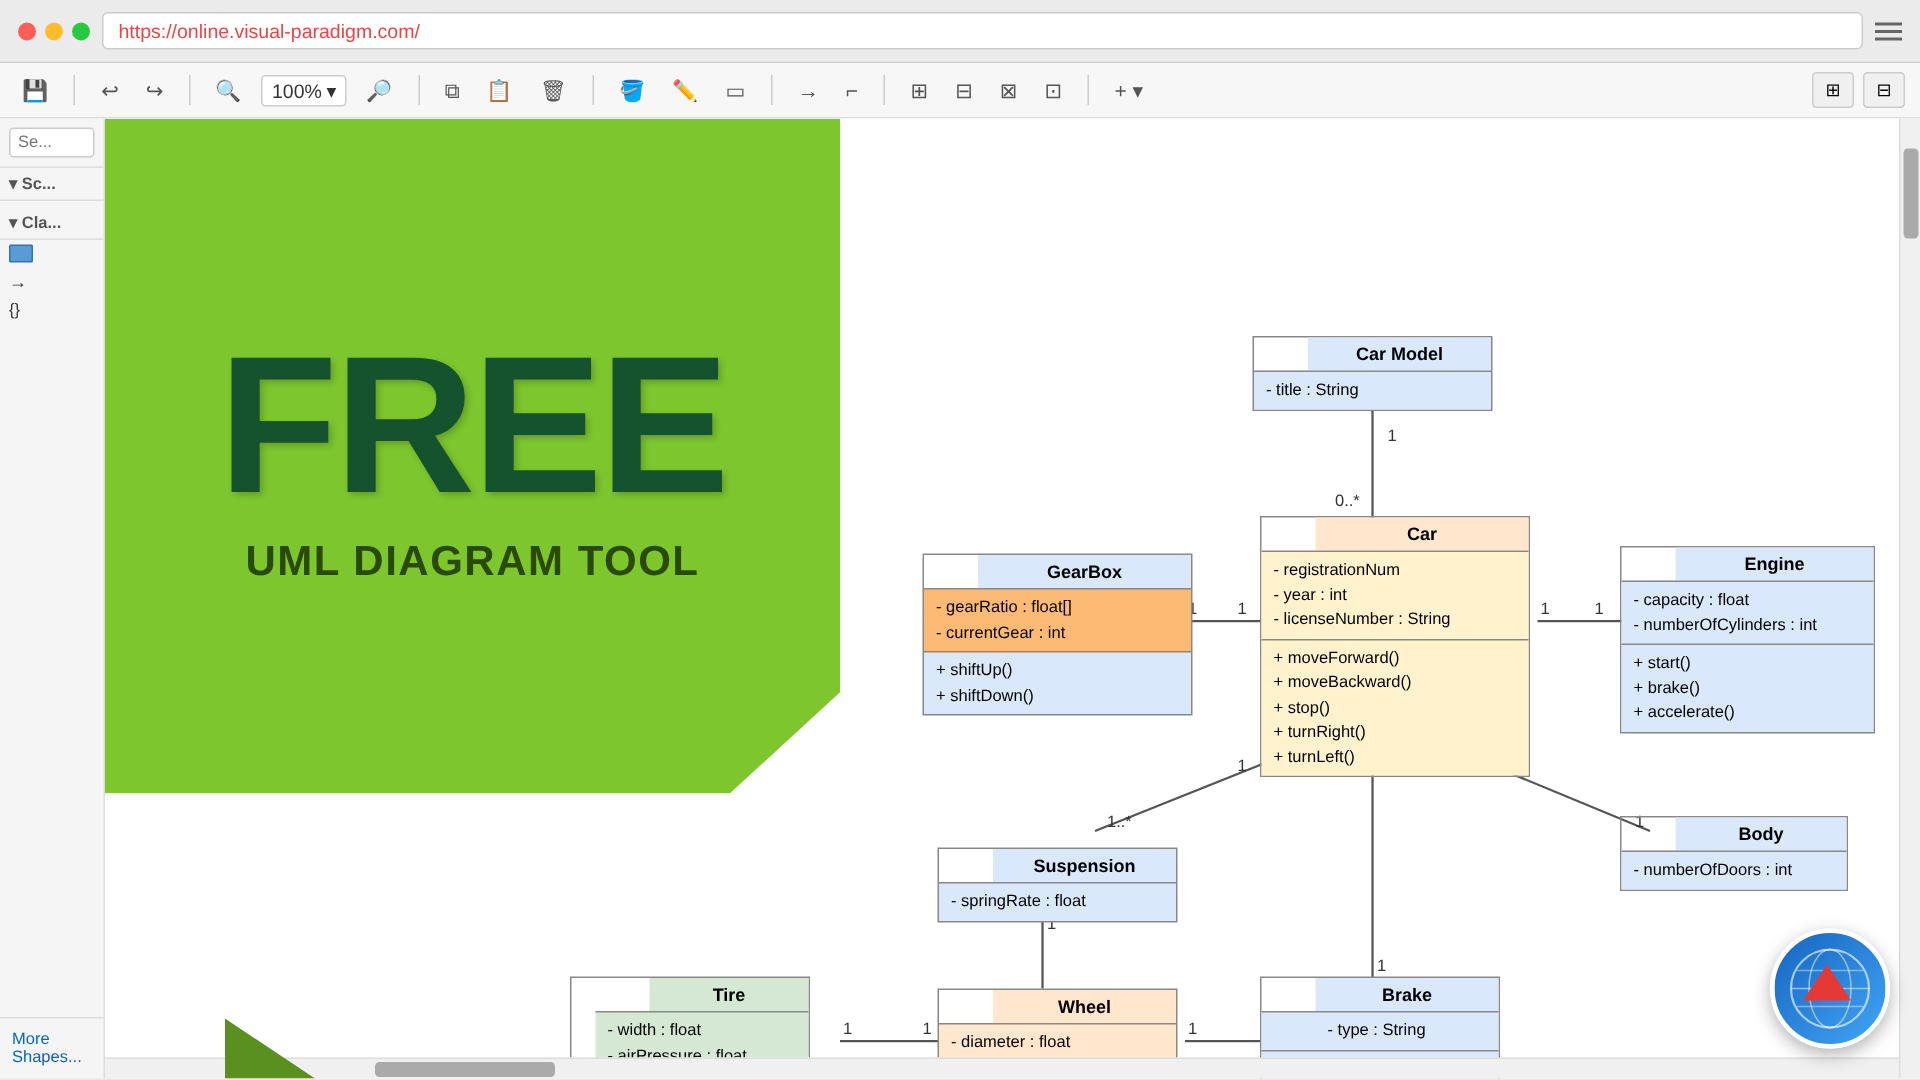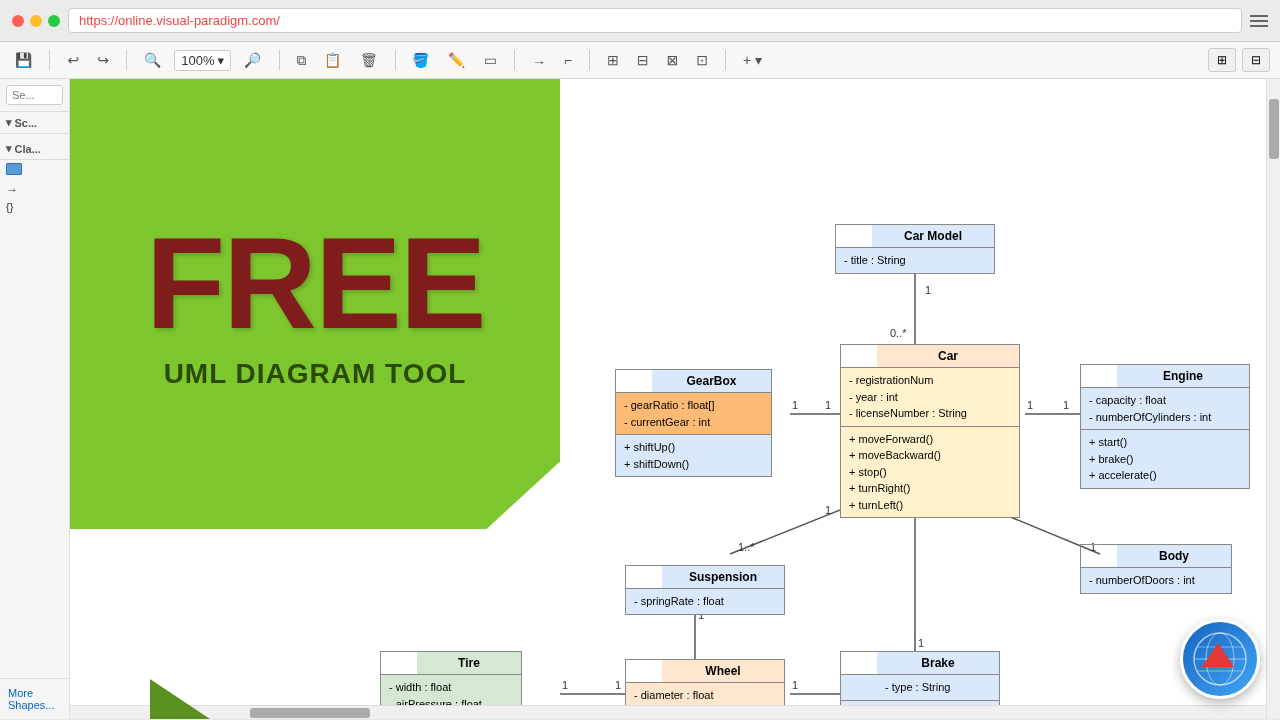--- a/index.html
+++ b/index.html
@@ -88,21 +88,21 @@
 
     
     .cls-brake .uml-class-header { background: #dae8fc; }
     .cls-brake .uml-class-body { background: #dae8fc; padding-left: 44px; }
     .cls-brake .uml-class-methods { background: #dae8fc; }
 
     
     .promo-overlay { position: absolute; top: 0; left: 0; width: 535px; height: 100%; z-index: 10; }
     .promo-green { position: absolute; top: 0; left: 0; width: 490px; height: 450px; background: #7dc62e; clip-path: polygon(0 0, 100% 0, 100% 85%, 85% 100%, 0 100%); display: flex; flex-direction: column; align-items: center; justify-content: center; }
     .promo-green-fold { position: absolute; bottom: 0; left: 80px; width: 0; height: 0; border-left: 60px solid #5a9020; border-top: 40px solid transparent; border-right: 0px solid transparent; }
-    .promo-text-free { font-size: 130px; font-weight: 900; color: #7f1d1d; letter-spacing: -2px; line-height: 1; text-shadow: 2px 2px 4px rgba(0,0,0,0.2); }
+    .promo-text-free { font-size: 130px; font-weight: 900; color: #14532d; letter-spacing: -2px; line-height: 1; text-shadow: 2px 2px 4px rgba(0,0,0,0.2); }
     .promo-text-sub { font-size: 28px; font-weight: 800; color: #2a4a00; text-align: center; letter-spacing: 1px; margin-top: 10px; }
 
     
     .logo-badge { position: absolute; bottom: 20px; right: 20px; width: 80px; height: 80px; border-radius: 50%; background: linear-gradient(135deg, #1565c0, #42a5f5); border: 3px solid white; display: flex; align-items: center; justify-content: center; z-index: 10; box-shadow: 0 4px 12px rgba(0,0,0,0.3); }
 
     
     .arrows-svg { position: absolute; top: 0; left: 0; width: 100%; height: 100%; pointer-events: none; }
   </style>
 </head>
 <body>
@@ -263,21 +263,21 @@
         <div class="uml-class-row">- capacity : float</div>
         <div class="uml-class-row">- numberOfCylinders : int</div>
       </div>
       <div class="uml-class-methods">
         <div class="uml-class-row">+ start()</div>
         <div class="uml-class-row">+ brake()</div>
         <div class="uml-class-row">+ accelerate()</div>
       </div>
     </div>
 
-    <div class="uml-class cls-gearbox" style="left:545px; top:290px; width:157px;">
+    <div class="uml-class cls-gearbox" style="left:545px; top:290px; width:180px;">
       <div class="uml-class-header">
         <span>GearBox</span>
       </div>
       <div class="uml-class-body">
         <div class="uml-class-row">- gearRatio : float[]</div>
         <div class="uml-class-row">- currentGear : int</div>
       </div>
       <div class="uml-class-methods">
         <div class="uml-class-row">+ shiftUp()</div>
         <div class="uml-class-row">+ shiftDown()</div>
@@ -295,21 +295,21 @@
 
     <div class="uml-class cls-body" style="left:1010px; top:465px; width:152px;">
       <div class="uml-class-header">
         <span>Body</span>
       </div>
       <div class="uml-class-body">
         <div class="uml-class-row">- numberOfDoors : int</div>
       </div>
     </div>
 
-    <div class="uml-class cls-tire" style="left:310px; top:572px; width:142px;">
+    <div class="uml-class cls-tire" style="left:310px; top:572px; width:160px;padding-left:16px;">
       <div class="uml-class-header">
         <span>Tire</span>
       </div>
       <div class="uml-class-body">
         <div class="uml-class-row">- width : float</div>
         <div class="uml-class-row">- airPressure : float</div>
       </div>
     </div>
 
     <div class="uml-class cls-wheel" style="left:555px; top:580px; width:160px;">

